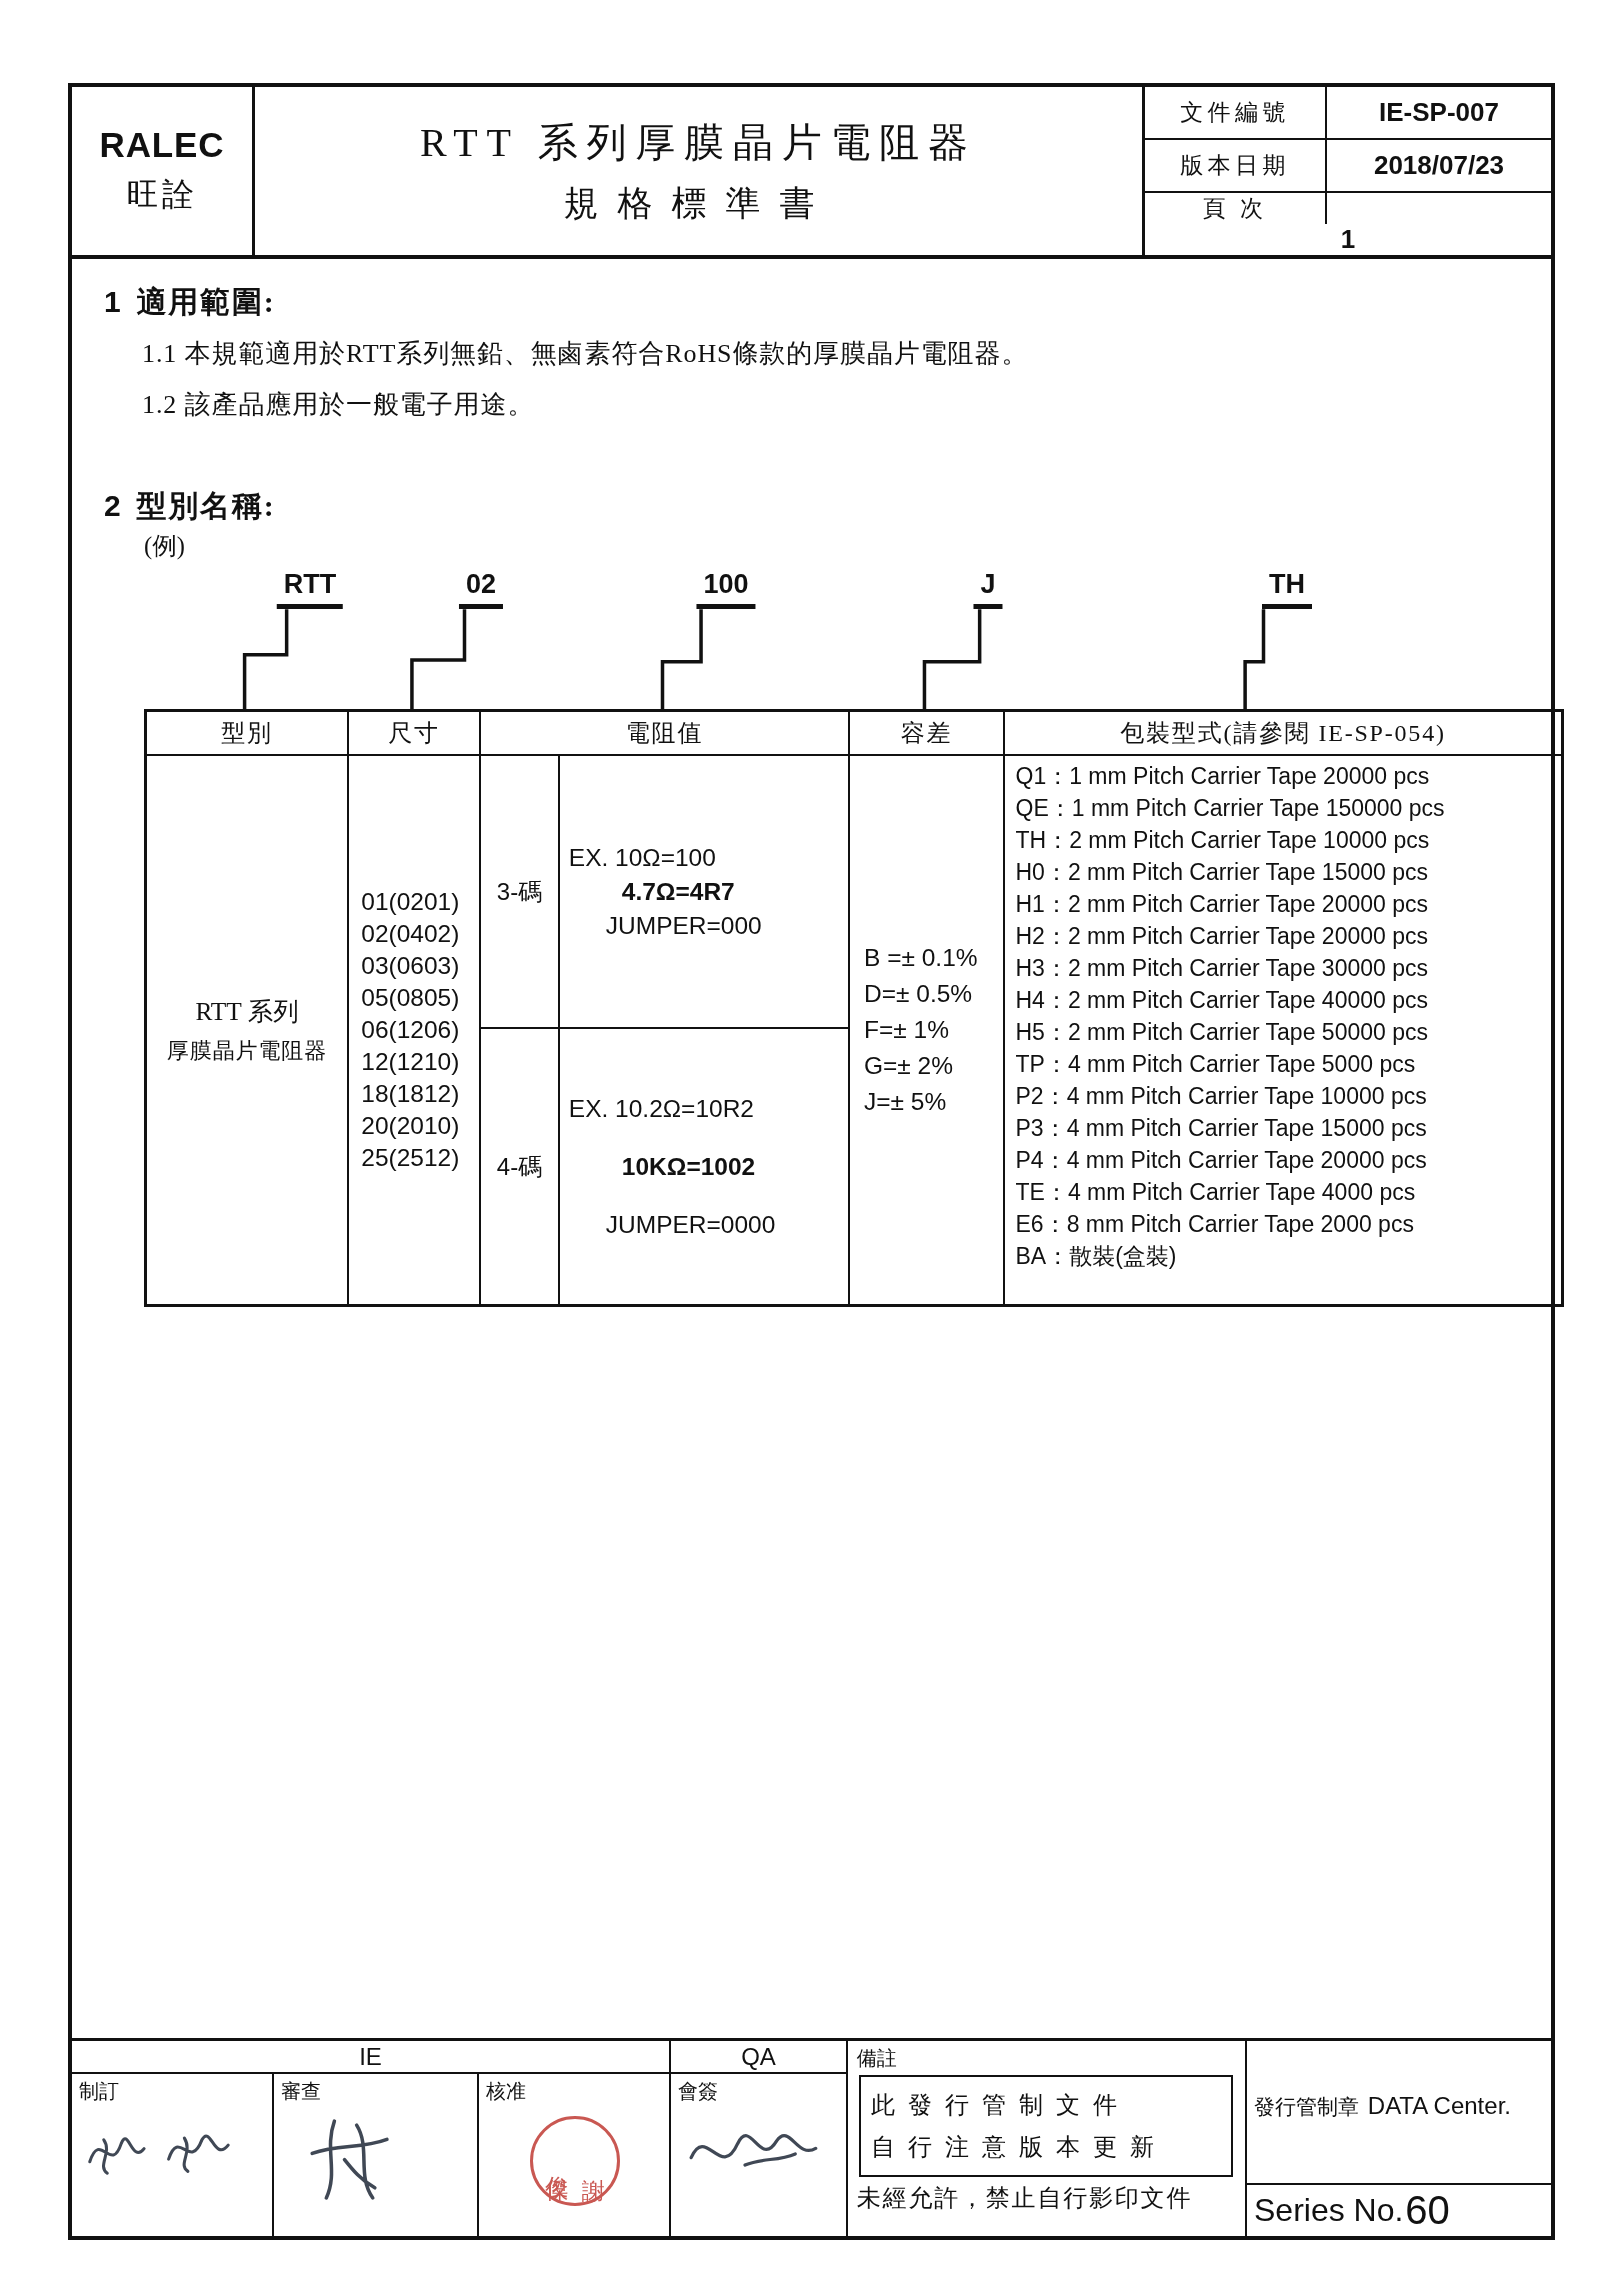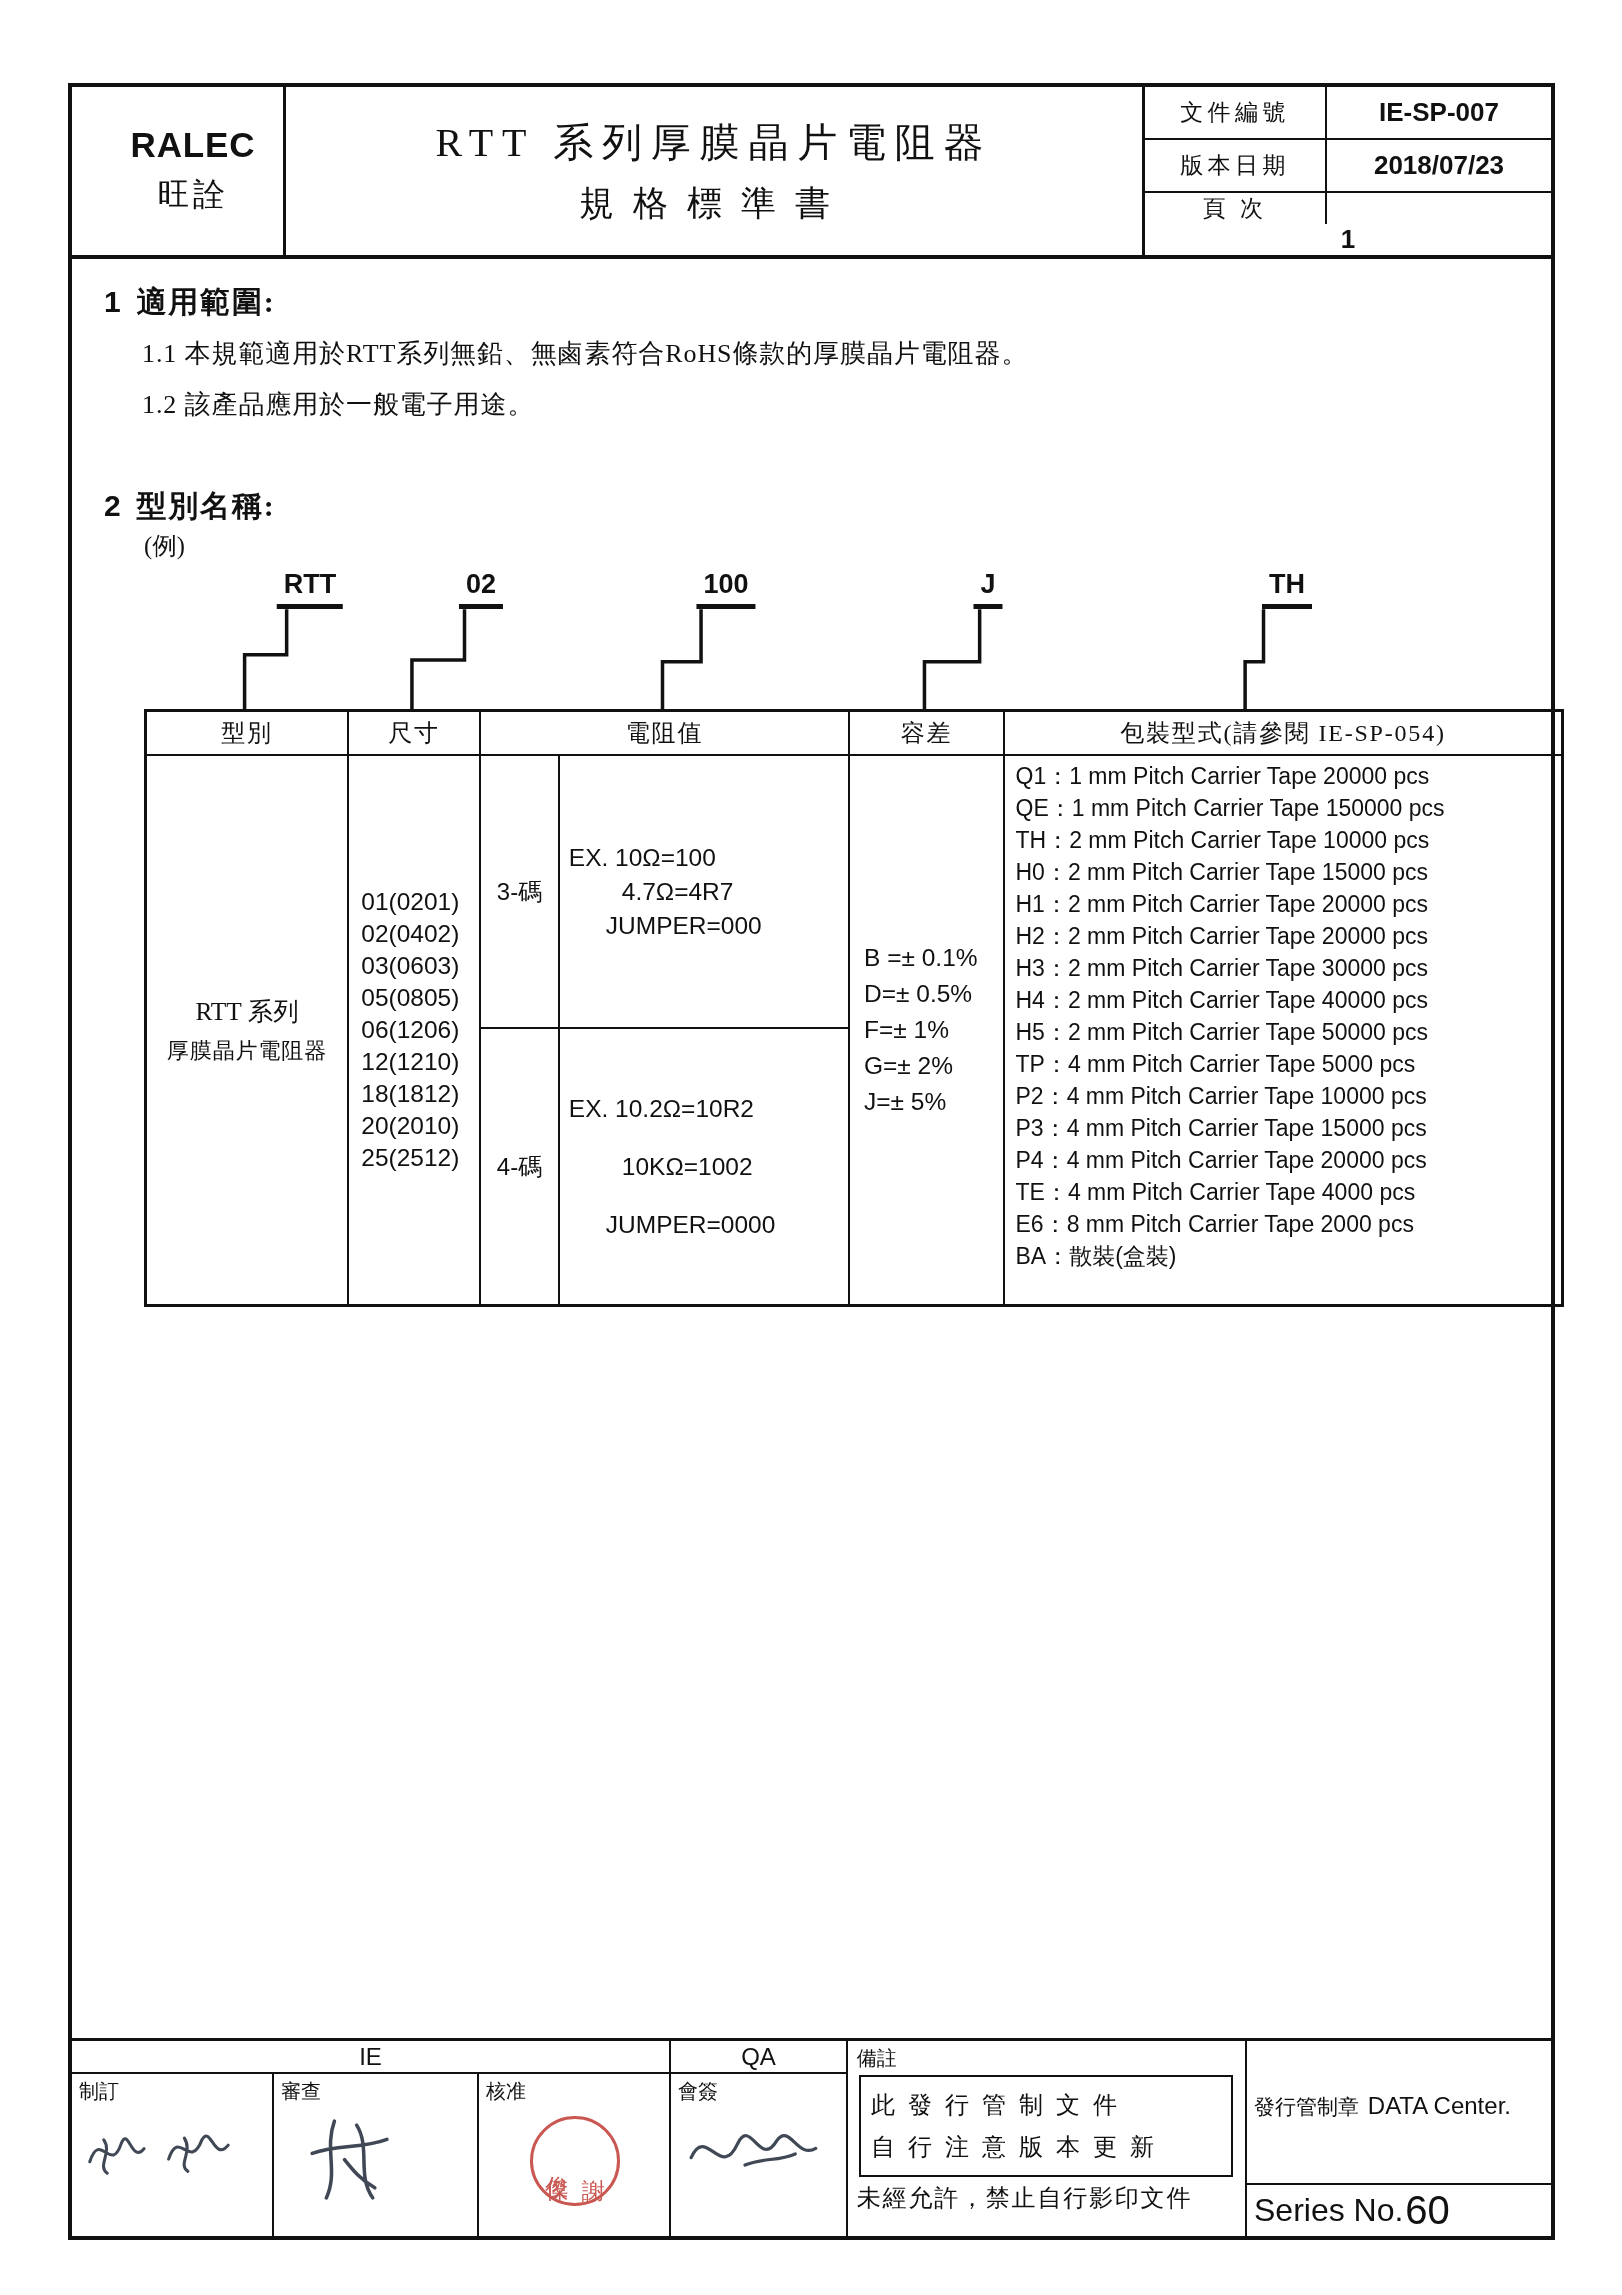--- a/index.html
+++ b/index.html
@@ -7,21 +7,21 @@
     width:1623px;height:2295px;position:relative;background:#ffffff;
     font-family:"Liberation Sans",sans-serif;color:#111;
     -webkit-font-smoothing:antialiased;overflow:hidden;
   }
   .frame{
     position:absolute;left:68px;top:83px;width:1487px;height:2157px;
     border:4.4px solid #111;box-sizing:border-box;background:#fff;
   }
   
   .doc-header{position:absolute;left:0;top:0;right:0;height:168px;border-bottom:4.4px solid #111;display:flex;}
-  .logo-cell{width:180px;border-right:3.5px solid #111;display:flex;flex-direction:column;align-items:center;justify-content:center;gap:8px;padding-left:31px;}
+  .logo-cell{width:180px;border-right:3.5px solid #111;display:flex;flex-direction:column;align-items:center;justify-content:center;gap:8px;}
   .logo-en{font-size:35px;font-weight:bold;letter-spacing:0.9px;}
   .logo-cn{font-size:32px;font-family:"Liberation Serif",serif;letter-spacing:3.5px;}
   .title-cell{flex:1;display:flex;flex-direction:column;align-items:center;justify-content:center;gap:10.5px;font-family:"Liberation Serif",serif;}
   .title-1{font-size:40px;letter-spacing:8.8px;}
   .title-2{font-size:35px;letter-spacing:19px;}
   .info-cell{width:406px;border-left:3.5px solid #111;display:flex;flex-direction:column;}
   .info-row{flex:1;display:flex;border-bottom:2.6px solid #111;}
   .info-row:last-child{border-bottom:none;flex-direction:column;}
   .info-label{width:180px;border-right:2.6px solid #111;display:flex;align-items:center;justify-content:center;font-family:"Liberation Serif",serif;font-size:23px;letter-spacing:4.4px;}
   .info-value{flex:1;display:flex;align-items:center;justify-content:center;font-size:26px;font-weight:bold;}
@@ -55,21 +55,21 @@
   .cell-type{grid-column:1;grid-row:2/4;border-right:2.6px solid #111;display:flex;flex-direction:column;align-items:center;justify-content:center;gap:7px;font-family:"Liberation Serif",serif;}
   .cell-type .t1{font-size:25.4px;}
   .cell-type .t2{font-size:22px;letter-spacing:0.9px;}
   .cell-size{grid-column:2;grid-row:2/4;border-right:2.6px solid #111;display:flex;flex-direction:column;justify-content:center;padding-left:12.3px;font-size:24.5px;line-height:32px;}
   .cell-c3l,.cell-c4l{grid-column:3;display:flex;align-items:center;justify-content:center;border-right:2.6px solid #111;font-size:24px;}
   .cell-c3l{grid-row:2;border-bottom:2.6px solid #111;}
   .cell-c4l{grid-row:3;}
   .cell-c3,.cell-c4{grid-column:4;border-right:2.6px solid #111;display:flex;flex-direction:column;justify-content:center;padding-left:8.8px;font-size:24.5px;line-height:34px;}
   .cell-c3{grid-row:2;border-bottom:2.6px solid #111;}
   .cell-c4{grid-row:3;gap:24px;}
-  .cell-c3 div:nth-child(2),.cell-c4 div:nth-child(2){padding-left:53px;}
+  .cell-c3 div:nth-child(2),.cell-c4 div:nth-child(2){padding-left:53px;font-weight:bold;}
   .cell-c3 div:nth-child(3),.cell-c4 div:nth-child(3){padding-left:37px;}
   .cell-tol{grid-column:5;grid-row:2/4;border-right:2.6px solid #111;display:flex;flex-direction:column;justify-content:center;padding-left:14px;font-size:24.5px;line-height:36px;}
   .cell-pack{grid-column:6;grid-row:2/4;display:flex;flex-direction:column;padding:4.4px 0 0 10.5px;font-size:23px;line-height:32px;white-space:nowrap;}
   
   .doc-footer{
     position:absolute;left:0;right:0;bottom:0;height:195px;border-top:3.5px solid #111;
     display:grid;grid-template-columns:202px 205px 192px 177px 399px 1fr;grid-template-rows:33px 1fr;
   }
   .doc-footer > div{box-sizing:border-box;}
   .f-ie{grid-column:1/4;grid-row:1;border-right:2.6px solid #111;border-bottom:2.6px solid #111;display:flex;align-items:center;justify-content:center;font-size:24px;}

